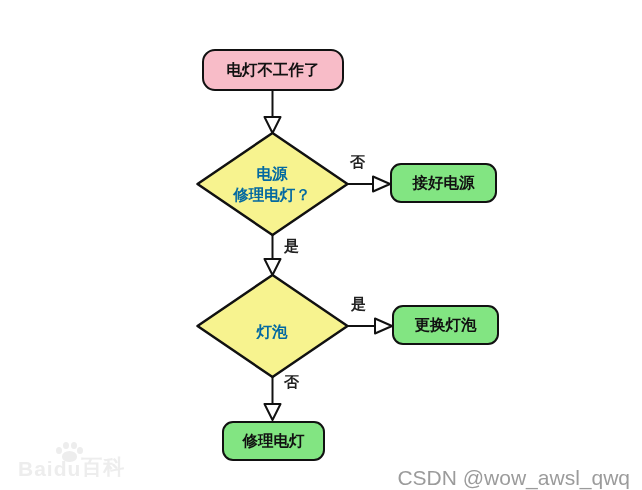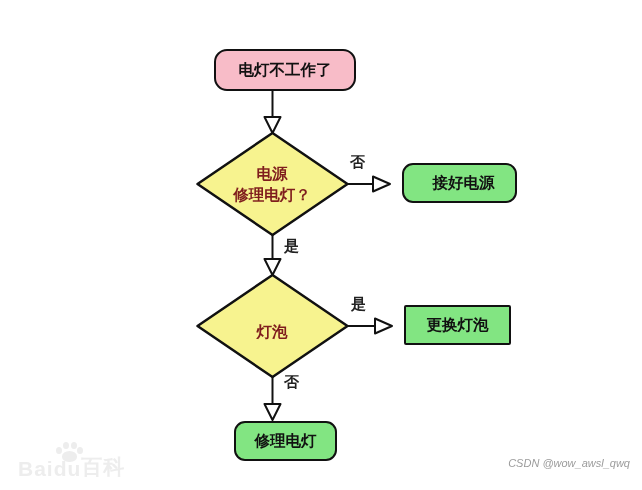--- a/index.html
+++ b/index.html
@@ -18,34 +18,33 @@
     position: absolute;
     border: 2.5px solid #111;
     display: flex;
     align-items: center;
     justify-content: center;
     font-size: 15.5px;
     font-weight: 600;
     color: #111;
     box-sizing: content-box;
     white-space: nowrap;
-    margin-left: 12px;
   }
   .node-start   { left: 202px; top: 49px;  width: 138px; height: 38px; border-radius: 13px; }
-  .node-a1      { left: 390px; top: 163px; width: 103px; height: 36px; border-radius: 11px; padding-left: 8px; }
-  .node-a2      { left: 392px; top: 305px; width: 103px; height: 36px; border-radius: 2px; }
+  .node-a1      { left: 390px; top: 163px; width: 103px; height: 36px; border-radius: 11px; }
+  .node-a2      { left: 392px; top: 305px; width: 103px; height: 36px; border-radius: 11px; }
   .node-a3      { left: 222px; top: 421px; width: 99px;  height: 36px; border-radius: 11px; }
 
   .dtext {
     position: absolute;
     width: 150px;
     text-align: center;
     font-size: 15.5px;
     font-weight: 600;
-    color: #7f1d1d;
+    color: #0369a1;
     line-height: 21px;
     pointer-events: none;
   }
   .dtext-1 { left: 197px; top: 163px; }
   .dtext-2 { left: 197px; top: 321px; }
 
   .edge-label {
     position: absolute;
     font-size: 15px;
     font-weight: 600;
@@ -79,25 +78,24 @@
   .paw .pad { left: 6px; top: 9px; width: 15px; height: 11px; border-radius: 50% 50% 46% 46%; }
   .paw .t   { width: 6px; height: 7px; border-radius: 50%; }
   .paw .t1  { left: 0px;  top: 5px; }
   .paw .t2  { left: 7px;  top: 0px; }
   .paw .t3  { left: 15px; top: 0px; }
   .paw .t4  { left: 21px; top: 5px; }
 
   .csdn-wm {
     position: absolute;
     right: 12px;
-    bottom: 21px;
-    font-size: 11px;
+    bottom: 0;
+    font-size: 21px;
     font-weight: 400;
     user-select: none;
-    font-style: italic;
   }
 </style>
 </head>
 <body>
 
 <div class="canvas">
 
   <svg class="layer" width="642" height="490" viewBox="0 0 642 490">
 
     <line class="conn" x1="272.5" y1="91" x2="272.5" y2="118"></line>

